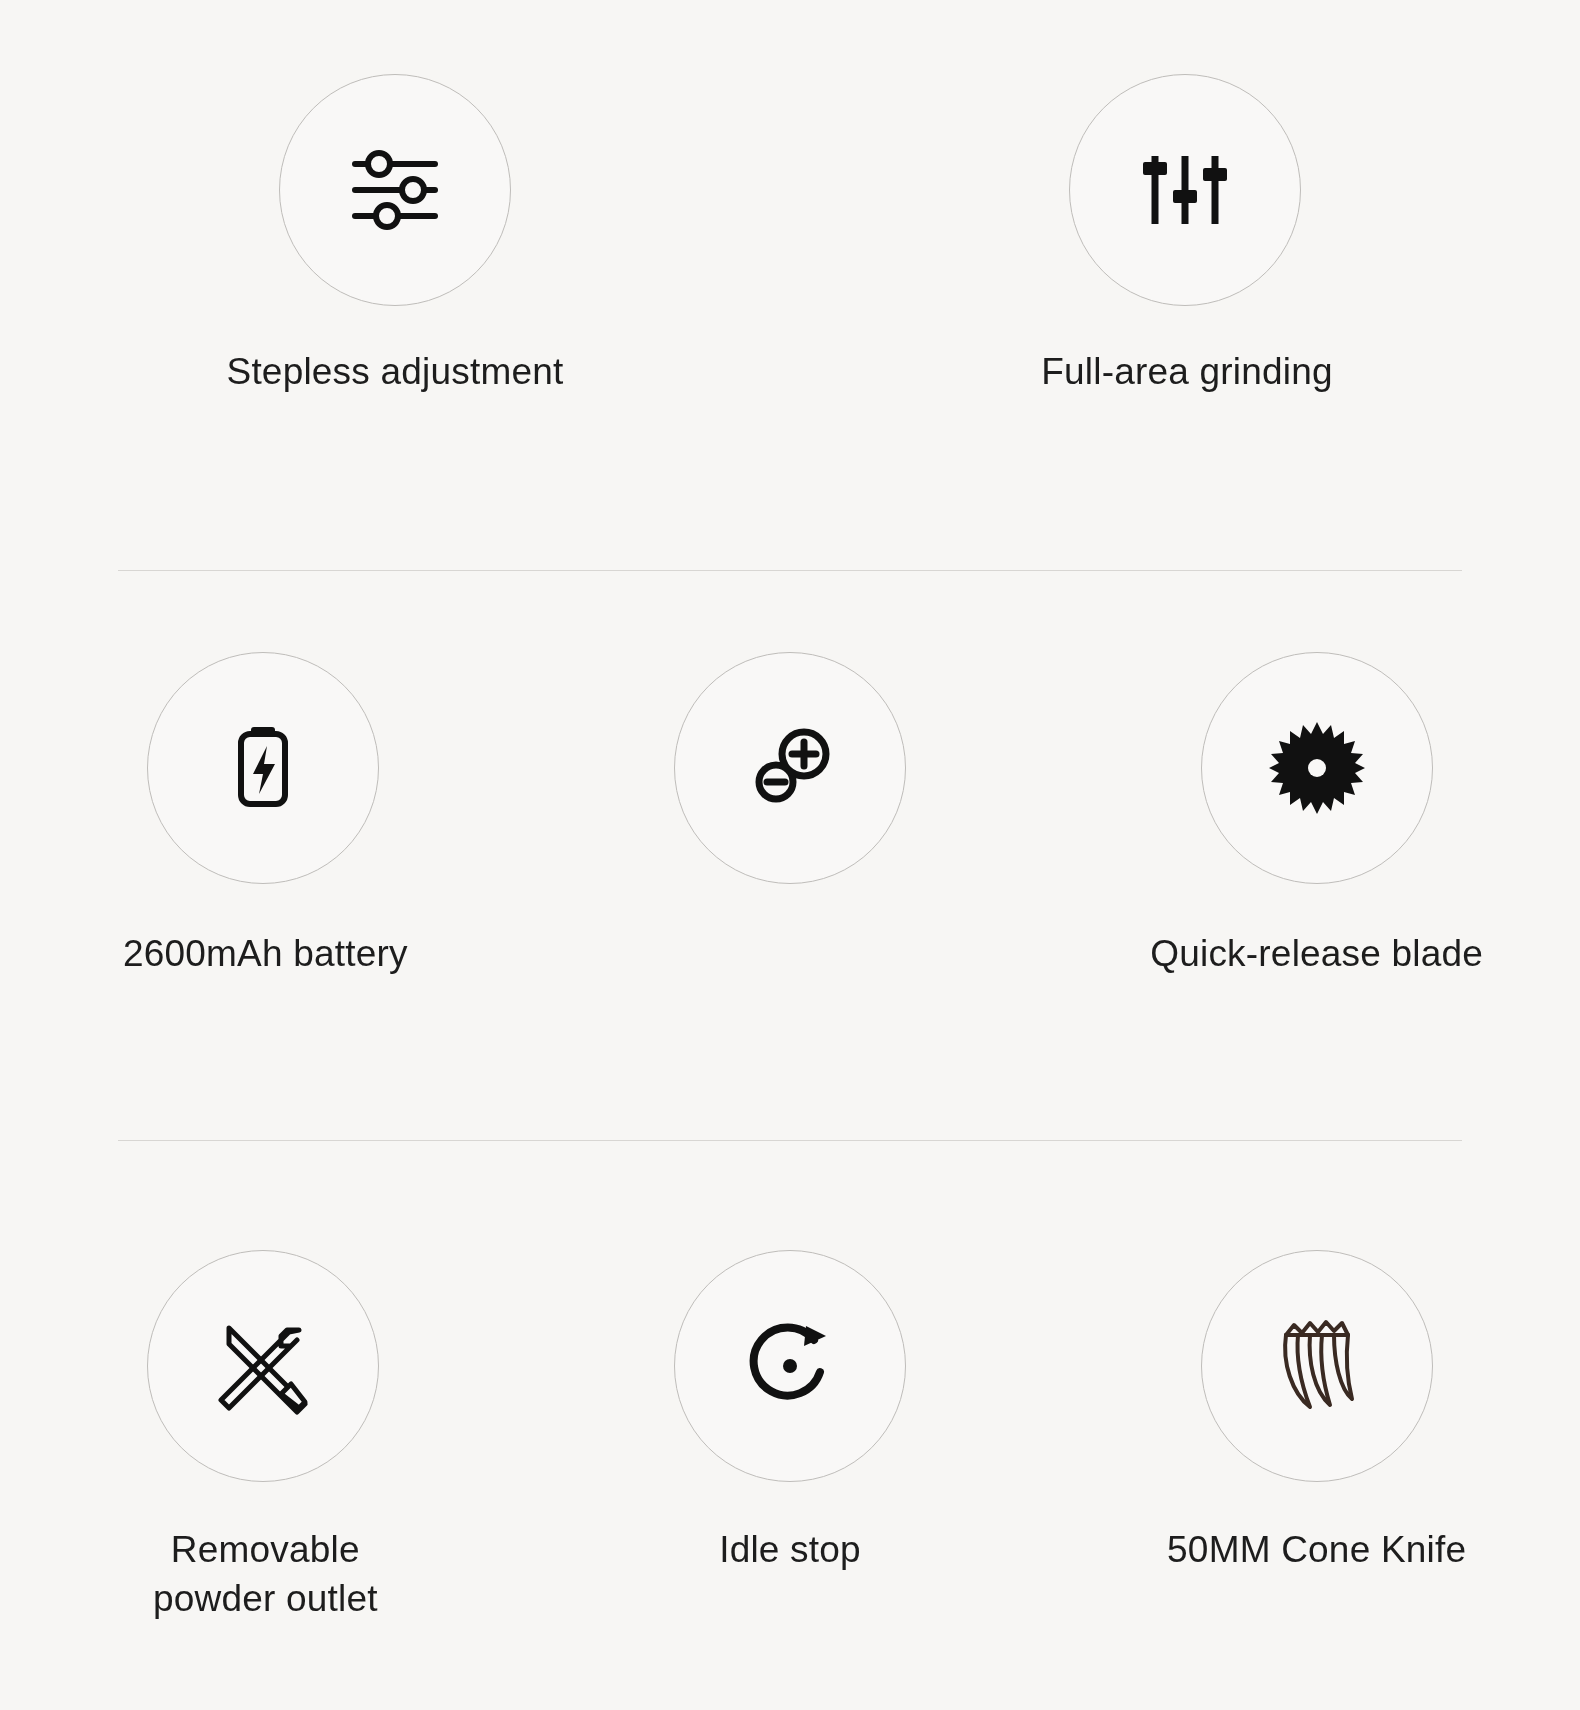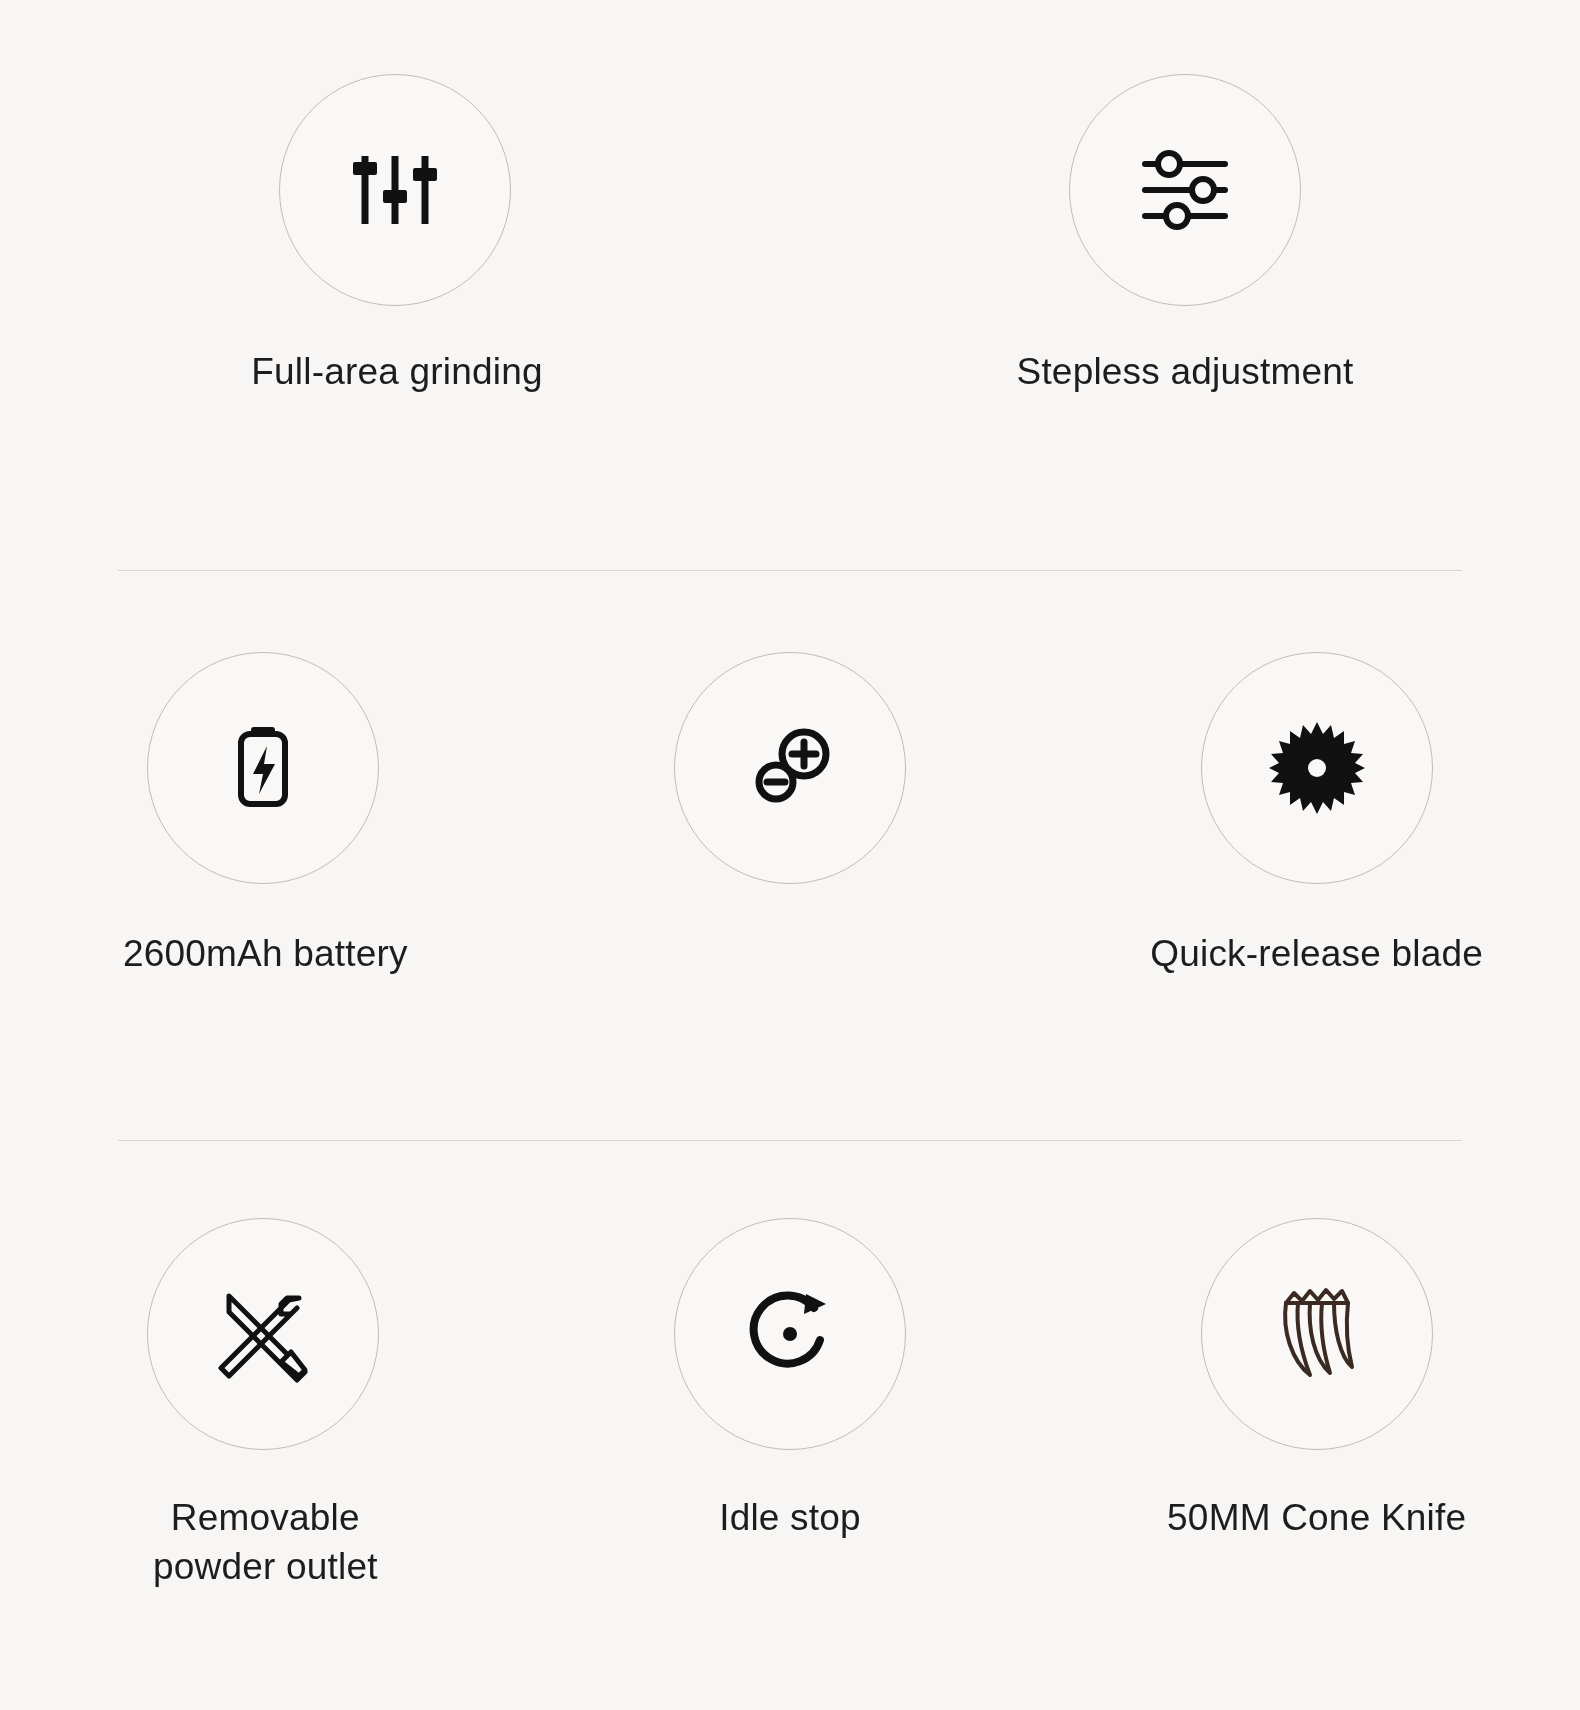--- a/index.html
+++ b/index.html
@@ -41,21 +41,21 @@
     background: #d8d6d3;
   }
   .cell {
     flex: 1 1 0;
     display: flex;
     flex-direction: column;
     align-items: center;
     padding-top: 74px;
   }
   .row:nth-child(2) .cell { padding-top: 82px; }
-  .row:nth-child(3) .cell { padding-top: 78px; }
+  .row:nth-child(3) .cell { padding-top: 110px; }
 
   .circle {
     width: 232px;
     height: 232px;
     border-radius: 50%;
     border: 1px solid #bfbdba;
     background: #f9f8f7;
     display: flex;
     align-items: center;
     justify-content: center;
@@ -77,58 +77,58 @@
   .cell.c1 .label { margin-left: 4px; }
 </style>
 </head>
 <body>
 
 <div class="page">
   <div class="grid">
 
     <div class="row">
 
-      <div class="cell c1">
-        <div class="circle">
-          <span>
-            <svg width="112" height="112" viewBox="0 0 112 112">
-              <g stroke="#111" stroke-width="7" stroke-linecap="butt">
-                <line x1="26" y1="22" x2="26" y2="90"></line>
-                <line x1="56" y1="22" x2="56" y2="90"></line>
-                <line x1="86" y1="22" x2="86" y2="90"></line>
-              </g>
-              <g fill="#111">
-                <rect x="14" y="28" width="24" height="13" rx="2"></rect>
-                <rect x="44" y="56" width="24" height="13" rx="2"></rect>
-                <rect x="74" y="34" width="24" height="13" rx="2"></rect>
-              </g>
-            </svg>
-          </span>
-        </div>
-        <div class="label">Full-area grinding</div>
-      </div>
-
       <div class="cell c2">
         <div class="circle">
           <span>
             <svg width="112" height="112" viewBox="0 0 112 112">
               <g stroke="#111" stroke-width="6" stroke-linecap="round" fill="none">
                 <line x1="16" y1="30" x2="96" y2="30"></line>
                 <line x1="16" y1="56" x2="96" y2="56"></line>
                 <line x1="16" y1="82" x2="96" y2="82"></line>
                 <circle cx="40" cy="30" r="11" fill="#f9f8f7"></circle>
                 <circle cx="74" cy="56" r="11" fill="#f9f8f7"></circle>
                 <circle cx="48" cy="82" r="11" fill="#f9f8f7"></circle>
               </g>
             </svg>
           </span>
         </div>
         <div class="label">Stepless adjustment</div>
       </div>
 
+      <div class="cell c1">
+        <div class="circle">
+          <span>
+            <svg width="112" height="112" viewBox="0 0 112 112">
+              <g stroke="#111" stroke-width="7" stroke-linecap="butt">
+                <line x1="26" y1="22" x2="26" y2="90"></line>
+                <line x1="56" y1="22" x2="56" y2="90"></line>
+                <line x1="86" y1="22" x2="86" y2="90"></line>
+              </g>
+              <g fill="#111">
+                <rect x="14" y="28" width="24" height="13" rx="2"></rect>
+                <rect x="44" y="56" width="24" height="13" rx="2"></rect>
+                <rect x="74" y="34" width="24" height="13" rx="2"></rect>
+              </g>
+            </svg>
+          </span>
+        </div>
+        <div class="label">Full-area grinding</div>
+      </div>
+
 
     </div>
 
     <div class="row">
 
       <div class="cell c1">
         <div class="circle">
           <span>
             <svg width="112" height="112" viewBox="0 0 112 112">
               <g fill="none" stroke="#111" stroke-width="6" stroke-linejoin="round">

